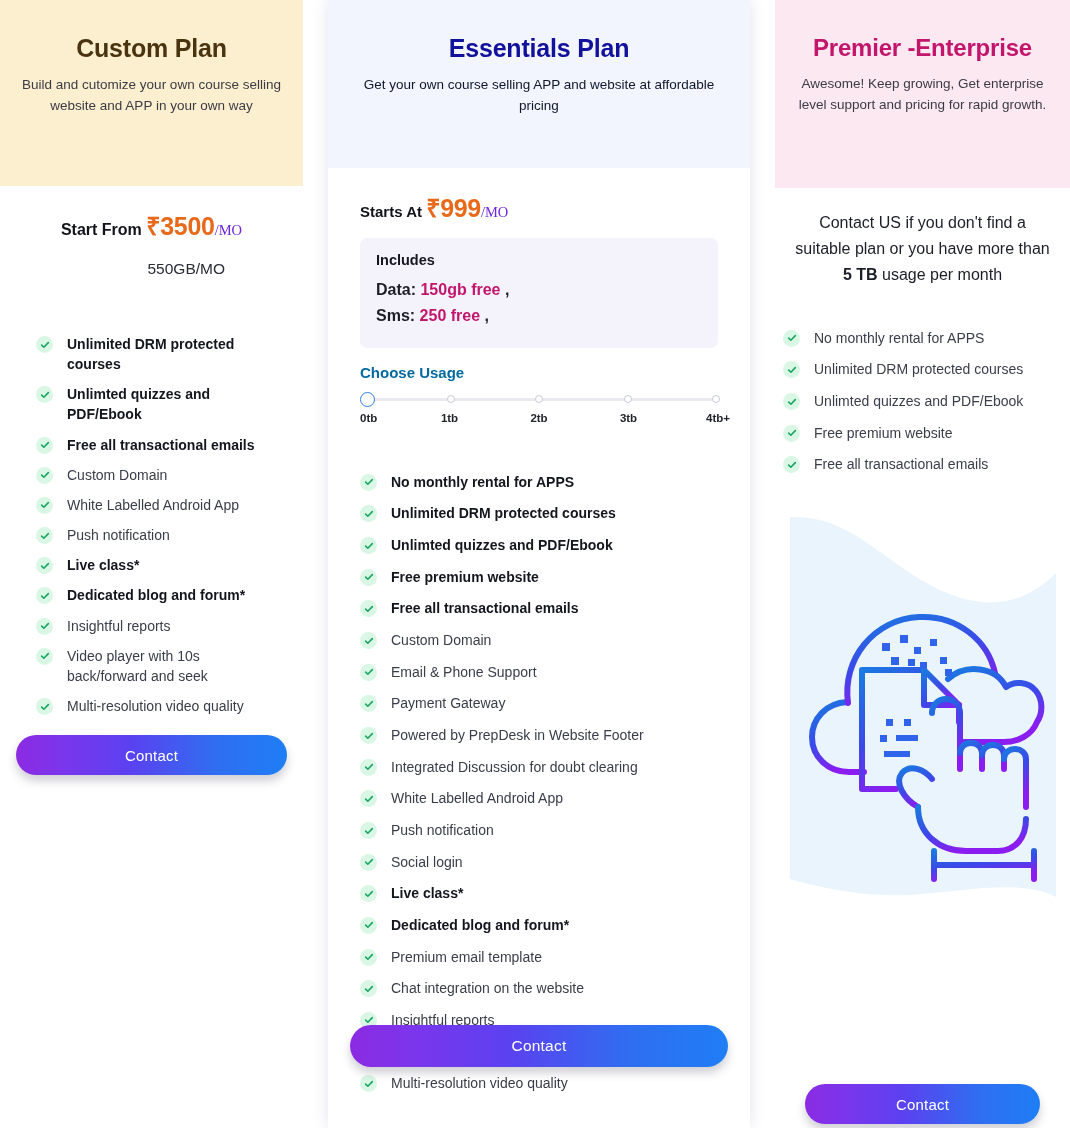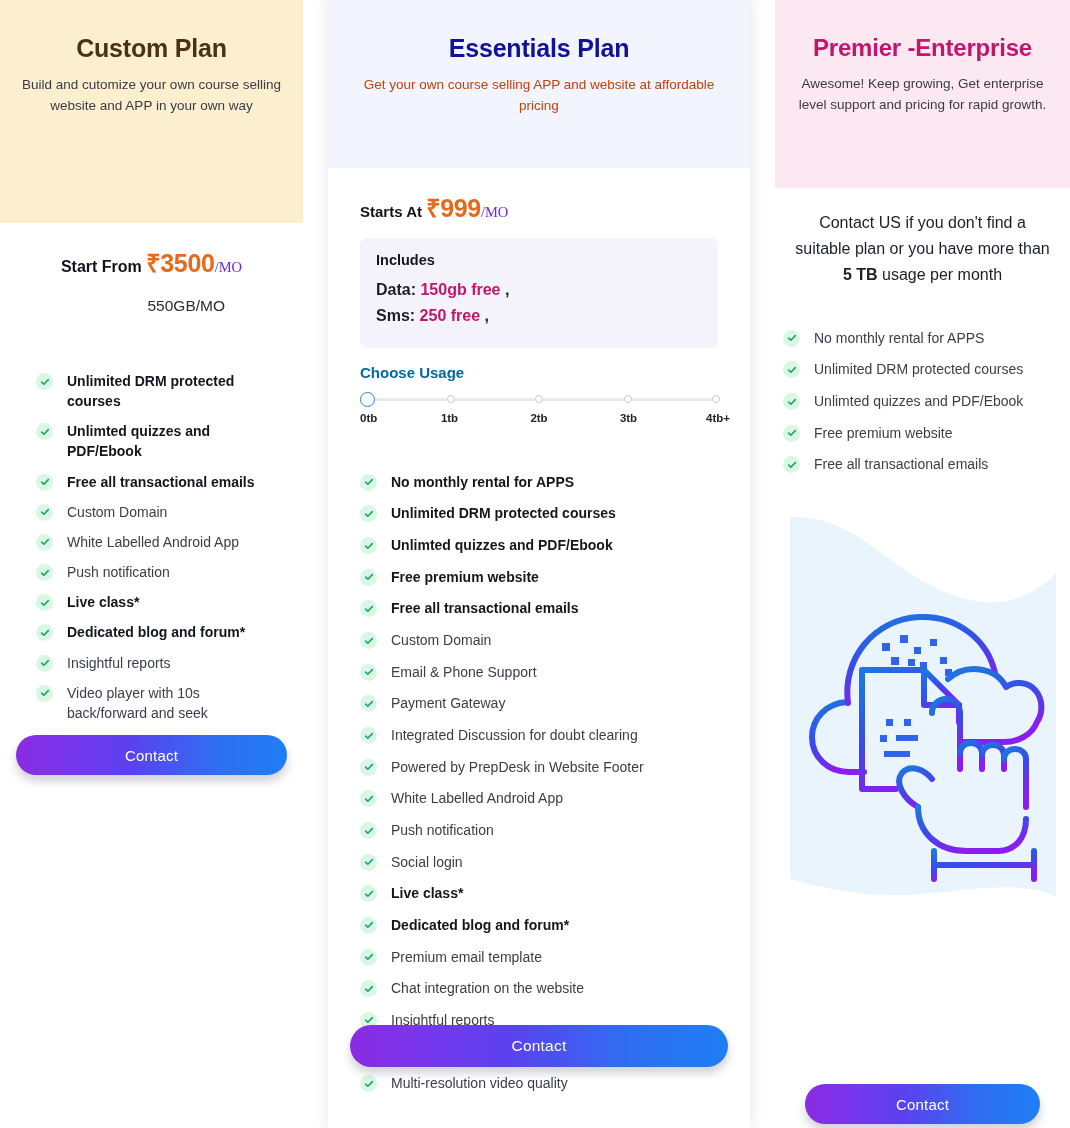--- a/index.html
+++ b/index.html
@@ -34,38 +34,38 @@
     z-index: 3;
   }
   .card-gap2 { width: 25px; height: 1128px; background:#fff; }
   .card-premier { width: 295px; }
 
   
   .head {
     padding: 34px 22px 26px;
     text-align: center;
   }
-  .head-custom     { background: #fcefcf; height: 223px; }
+  .head-custom     { background: #fcefcf; height: 186px; }
   .head-essentials { background: #f2f5fe; height: 168px; }
   .head-premier    { background: #fce8f1; height: 188px; }
 
   .plan-title {
     font-size: 25px;
     font-weight: 700;
     letter-spacing: -0.2px;
     margin-bottom: 12px;
   }
   .plan-title.custom     { color: #4a3410; font-size: 25px; }
   .plan-title.essentials { color: #12119c; font-size: 25px; }
   .plan-title.premier    { color: #c2156c; font-size: 24px; }
 
   .plan-sub {
     font-size: 13.5px;
     line-height: 1.52;
-    color: #c2410c;
+    color: #0f172a;
   }
   .plan-sub.custom { color: #3b3b46; }
   .plan-sub.premier { color: #3b3b46; }
 
   
   .body { padding: 0 20px; }
 
   .price-row {
     text-align: center;
     padding-top: 22px;
@@ -461,29 +461,29 @@
               </svg>
             </span>
             <span class="feat-label">Payment Gateway</span>
           </div>
           <div class="feat">
             <span class="check">
               <svg width="10" height="10" viewBox="0 0 12 12">
                 <path d="M2 6.2 L4.6 8.7 L10 3.1" fill="none" stroke="#19a463" stroke-width="1.9" stroke-linecap="round" stroke-linejoin="round"></path>
               </svg>
             </span>
+            <span class="feat-label">Powered by PrepDesk in Website Footer</span>
+          </div>
+          <div class="feat">
+            <span class="check">
+              <svg width="10" height="10" viewBox="0 0 12 12">
+                <path d="M2 6.2 L4.6 8.7 L10 3.1" fill="none" stroke="#19a463" stroke-width="1.9" stroke-linecap="round" stroke-linejoin="round"></path>
+              </svg>
+            </span>
             <span class="feat-label">Integrated Discussion for doubt clearing</span>
-          </div>
-          <div class="feat">
-            <span class="check">
-              <svg width="10" height="10" viewBox="0 0 12 12">
-                <path d="M2 6.2 L4.6 8.7 L10 3.1" fill="none" stroke="#19a463" stroke-width="1.9" stroke-linecap="round" stroke-linejoin="round"></path>
-              </svg>
-            </span>
-            <span class="feat-label">Powered by PrepDesk in Website Footer</span>
           </div>
           <div class="feat">
             <span class="check">
               <svg width="10" height="10" viewBox="0 0 12 12">
                 <path d="M2 6.2 L4.6 8.7 L10 3.1" fill="none" stroke="#19a463" stroke-width="1.9" stroke-linecap="round" stroke-linejoin="round"></path>
               </svg>
             </span>
             <span class="feat-label">White Labelled Android App</span>
           </div>
           <div class="feat">

